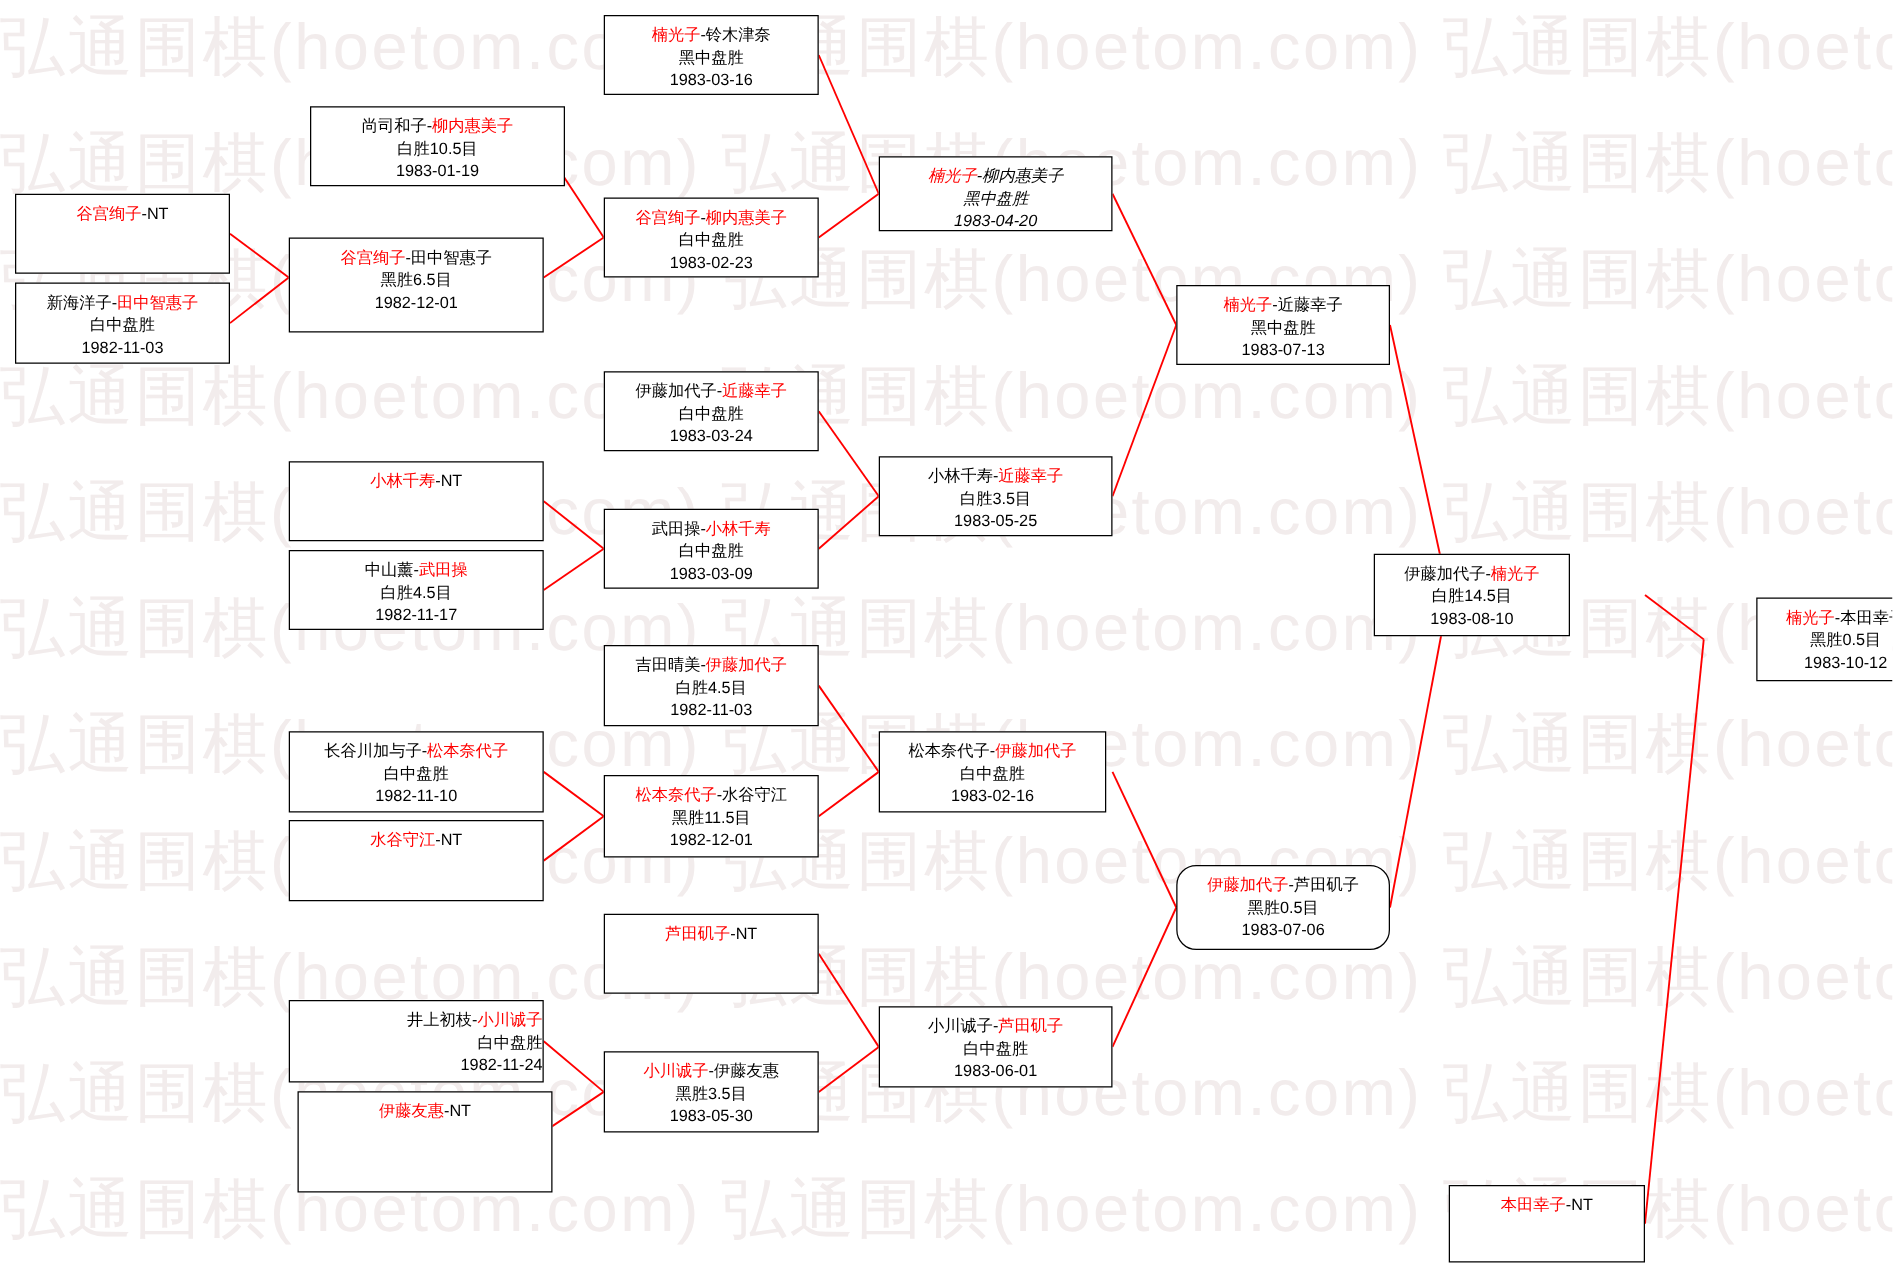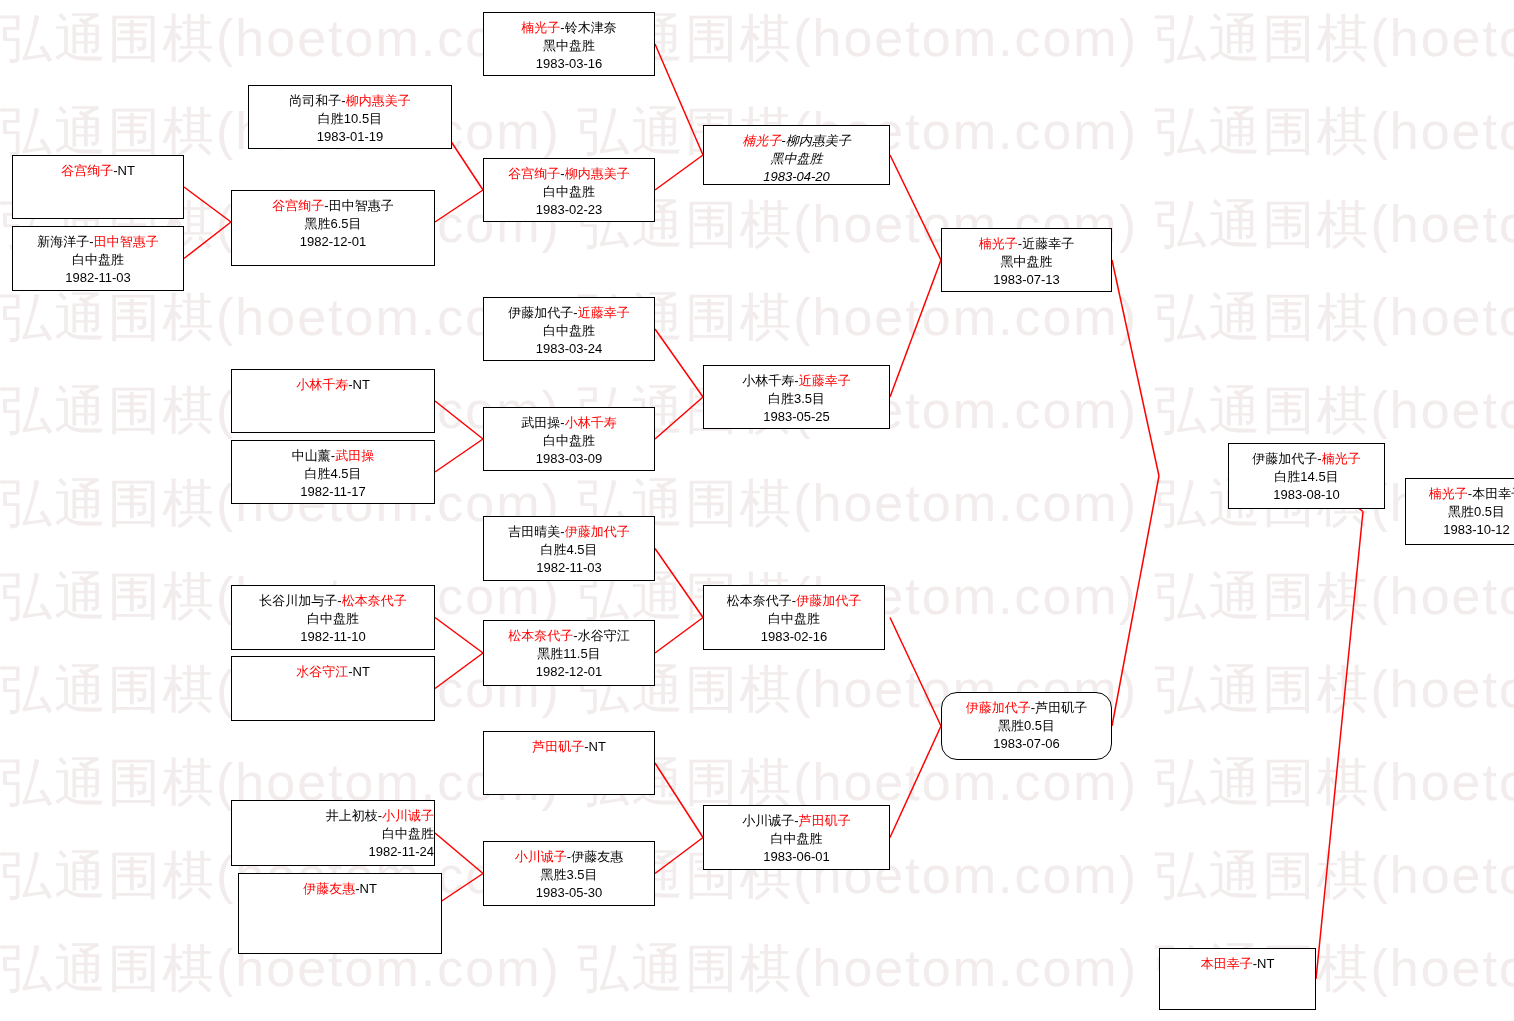--- a/index.html
+++ b/index.html
@@ -126,21 +126,21 @@
       <div class="node" style="left: 483px; top: 407px; width: 172px; height: 64px;">
         <div class="l1"><span class="">武田操</span><span>-</span><span class="red">小林千寿</span></div>
         <div class="l2">白中盘胜</div>
         <div class="l3">1983-03-09</div>
       </div>
       <div class="node" style="left: 231px; top: 440px; width: 204px; height: 64px;">
         <div class="l1"><span class="">中山薰</span><span>-</span><span class="red">武田操</span></div>
         <div class="l2">白胜4.5目</div>
         <div class="l3">1982-11-17</div>
       </div>
-      <div class="node" style="left: 1228px; top: 443px; width: 157px; height: 66px;">
+      <div class="node" style="left: 1099px; top: 443px; width: 157px; height: 66px;">
         <div class="l1"><span class="">伊藤加代子</span><span>-</span><span class="red">楠光子</span></div>
         <div class="l2">白胜14.5目</div>
         <div class="l3">1983-08-10</div>
       </div>
       <div class="node" style="left: 1363px; top: 478px; width: 143px; height: 67px; margin-left: 42px;">
         <div class="l1"><span class="red">楠光子</span><span>-</span><span class="">本田幸子</span></div>
         <div class="l2">黑胜0.5目</div>
         <div class="l3">1983-10-12</div>
       </div>
       <div class="node" style="left: 483px; top: 516px; width: 172px; height: 65px;">

